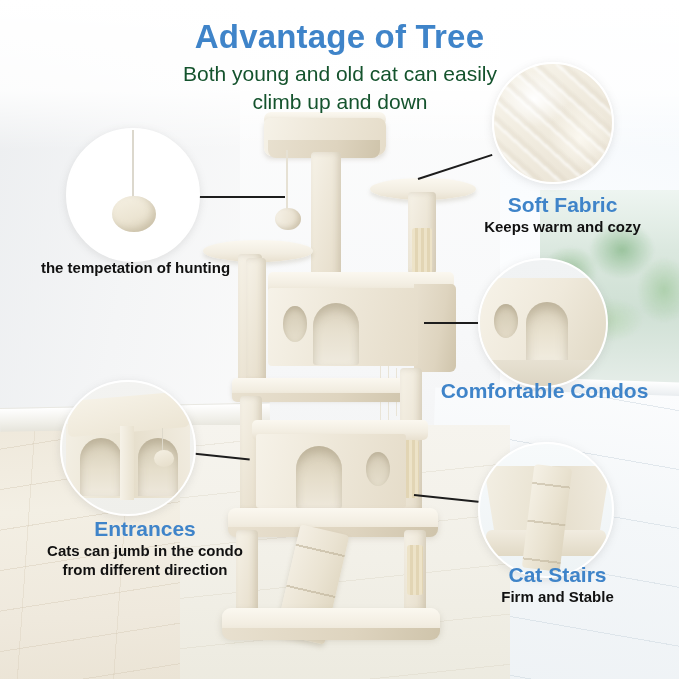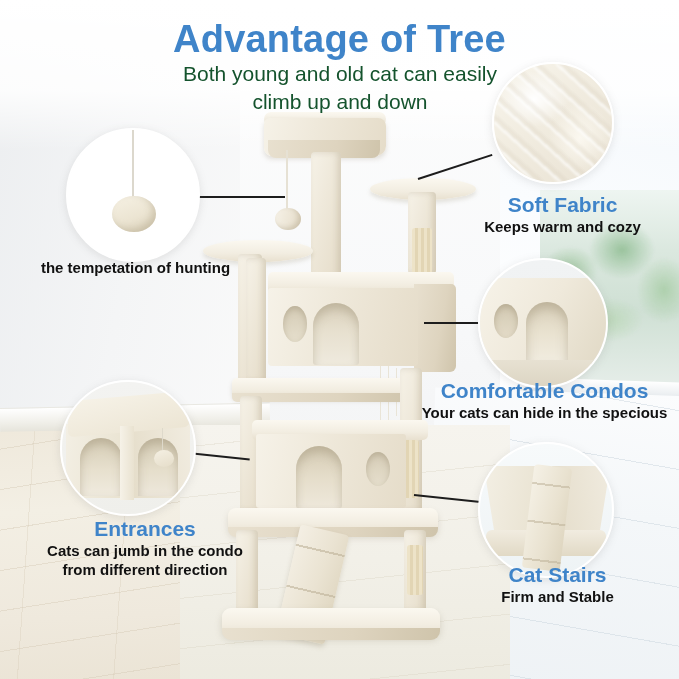--- a/index.html
+++ b/index.html
@@ -208,21 +208,21 @@
     transform:rotate(7deg);border-radius:4px;
     background:linear-gradient(100deg,#f5f1e6 0%,#e9e2d0 60%,#ddd4be 100%);}
   .c-stairs .ramp:before{content:"";position:absolute;inset:0;
     background:repeating-linear-gradient(180deg,rgba(255,255,255,0) 0 18px,rgba(186,174,148,.5) 18px 20px,rgba(255,255,255,0) 20px 38px);}
 
   
   .conn{position:absolute;height:2px;background:#1d1d1d;transform-origin:left center;}
 
   
   .title{position:absolute;left:0;top:18px;width:679px;text-align:center;
-    color:#3f84c9;font-size:38px;font-weight:bold;letter-spacing:.2px;}
+    color:#3f84c9;font-size:33px;font-weight:bold;letter-spacing:.2px;}
   .subtitle{position:absolute;left:110px;top:60px;width:460px;text-align:center;
     color:#14532d;font-size:21px;line-height:28px;}
 
   .label{position:absolute;text-align:center;}
   .label .head{color:#3f84c9;font-size:21px;font-weight:bold;line-height:25px;white-space:nowrap;}
   .label .desc{color:#111111;font-size:15px;font-weight:bold;line-height:19px;}
 
   .l-ball{left:8px;top:258px;width:255px;}
   .l-fabric{left:440px;top:192px;width:245px;}
   .l-condo{left:412px;top:378px;width:265px;}
@@ -351,21 +351,20 @@
     <div class="desc">the tempetation of hunting</div>
   </div>
 
   <div class="label l-fabric">
     <div class="head">Soft Fabric</div>
     <div class="desc">Keeps warm and cozy</div>
   </div>
 
   <div class="label l-condo">
     <div class="head">Comfortable Condos</div>
-    <div class="desc">Your cats can hide in the specious</div>
   </div>
 
   <div class="label l-entr">
     <div class="head">Entrances</div>
     <div class="desc">Cats can jumb in the condo</div>
     <div class="desc">from different direction</div>
   </div>
 
   <div class="label l-stairs">
     <div class="head">Cat Stairs</div>

